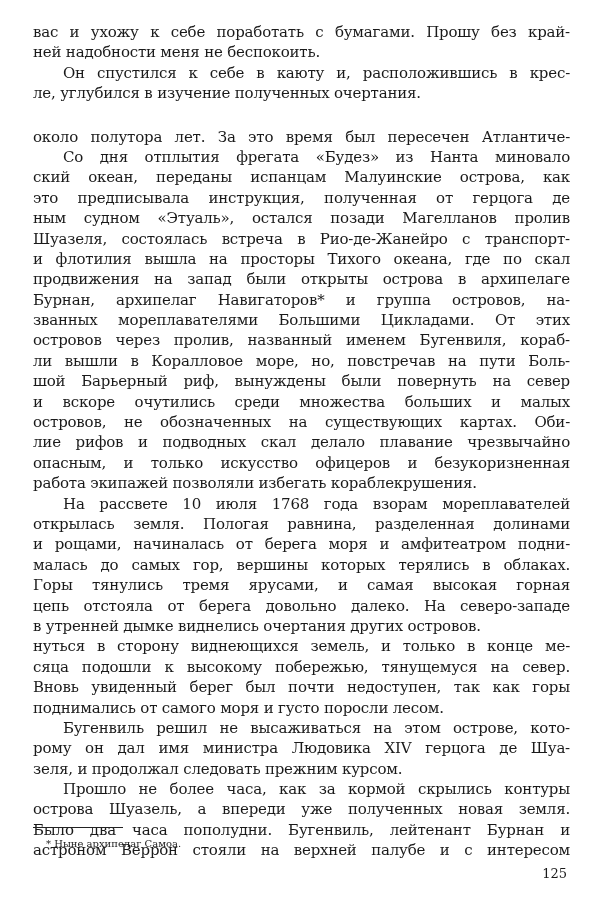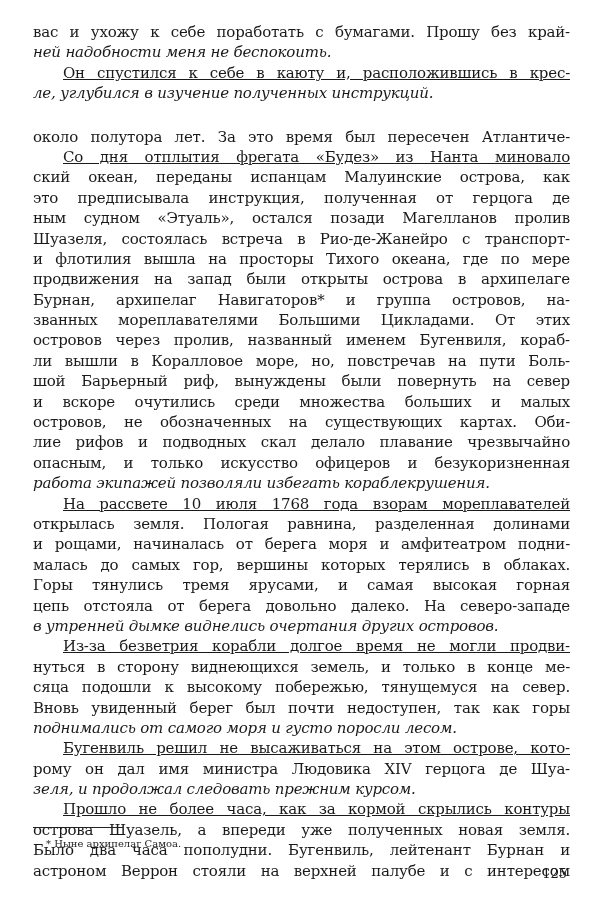--- a/index.html
+++ b/index.html
@@ -1,51 +1,51 @@
 <!DOCTYPE html>
 <html><head>
 <meta charset="utf-8">
 <style>
   html, body { margin:0; padding:0; background:#ffffff; }
   body { width:600px; height:913px; position:relative; overflow:hidden;
          font-family:"DejaVu Serif", "Liberation Serif", serif; color:#1a1a1a; }
   .page { position:absolute; left:33px; top:22px; width:537px; }
   .line { height:20.4px; line-height:20.4px; font-size:15px; white-space:nowrap;
           text-align:justify; text-align-last:justify; letter-spacing:-0.2px; }
-  .line.last { text-align-last:left;font-style:italic; }
-  .line.indent { padding-left:30px;text-decoration:underline; }
+  .line.last { text-align-last:left; }
+  .line.indent { padding-left:30px; }
   .gap { height:23px; }
   .rule { position:absolute; left:33px; top:827px; width:90px; height:1px; background:#222; }
   .footnote { position:absolute; left:46px; top:836px; font-size:10px; line-height:16px; }
   .pagenum { position:absolute; right:33px; top:866px; font-size:13px; font-weight:normal; }
 </style>
 </head>
 <body>
 
 <div class="page">
 
   <div>
     <div class="line">вас и ухожу к себе поработать с бумагами. Прошу без край-</div>
     <div class="line last">ней надобности меня не беспокоить.</div>
   </div>
 
   <div>
     <div class="line indent">Он спустился к себе в каюту и, расположившись в крес-</div>
-    <div class="line last">ле, углубился в изучение полученных инструкций.</div>
+    <div class="line last">ле, углубился в изучение полученных очертания.</div>
   </div>
   <div class="gap"></div>
 
   <div>
     <div class="line">около полутора лет. За это время был пересечен Атлантиче-</div>
     <div class="line indent">Со дня отплытия фрегата «Будез» из Нанта миновало</div>
     <div class="line">ский океан, переданы испанцам Малуинские острова, как</div>
     <div class="line">это предписывала инструкция, полученная от герцога де</div>
     <div class="line">ным судном «Этуаль», остался позади Магелланов пролив</div>
     <div class="line">Шуазеля, состоялась встреча в Рио-де-Жанейро с транспорт-</div>
-    <div class="line">и флотилия вышла на просторы Тихого океана, где по мере</div>
+    <div class="line">и флотилия вышла на просторы Тихого океана, где по скал</div>
     <div class="line">продвижения на запад были открыты острова в архипелаге</div>
     <div class="line">Бурнан, архипелаг Навигаторов* и группа островов, на-</div>
     <div class="line">званных мореплавателями Большими Цикладами. От этих</div>
     <div class="line">островов через пролив, названный именем Бугенвиля, кораб-</div>
     <div class="line">ли вышли в Коралловое море, но, повстречав на пути Боль-</div>
     <div class="line">шой Барьерный риф, вынуждены были повернуть на север</div>
     <div class="line">и вскоре очутились среди множества больших и малых</div>
     <div class="line">островов, не обозначенных на существующих картах. Оби-</div>
     <div class="line">лие рифов и подводных скал делало плавание чрезвычайно</div>
     <div class="line">опасным, и только искусство офицеров и безукоризненная</div>
@@ -56,21 +56,20 @@
     <div class="line indent">На рассвете 10 июля 1768 года взорам мореплавателей</div>
     <div class="line">открылась земля. Пологая равнина, разделенная долинами</div>
     <div class="line">и рощами, начиналась от берега моря и амфитеатром подни-</div>
     <div class="line">малась до самых гор, вершины которых терялись в облаках.</div>
     <div class="line">Горы тянулись тремя ярусами, и самая высокая горная</div>
     <div class="line">цепь отстояла от берега довольно далеко. На северо-западе</div>
     <div class="line last">в утренней дымке виднелись очертания других островов.</div>
   </div>
 
   <div>
-    <div class="line indent">Из-за безветрия корабли долгое время не могли продви-</div>
     <div class="line">нуться в сторону виднеющихся земель, и только в конце ме-</div>
     <div class="line">сяца подошли к высокому побережью, тянущемуся на север.</div>
     <div class="line">Вновь увиденный берег был почти недоступен, так как горы</div>
     <div class="line last">поднимались от самого моря и густо поросли лесом.</div>
   </div>
 
   <div>
     <div class="line indent">Бугенвиль решил не высаживаться на этом острове, кото-</div>
     <div class="line">рому он дал имя министра Людовика XIV герцога де Шуа-</div>
     <div class="line last">зеля, и продолжал следовать прежним курсом.</div>

